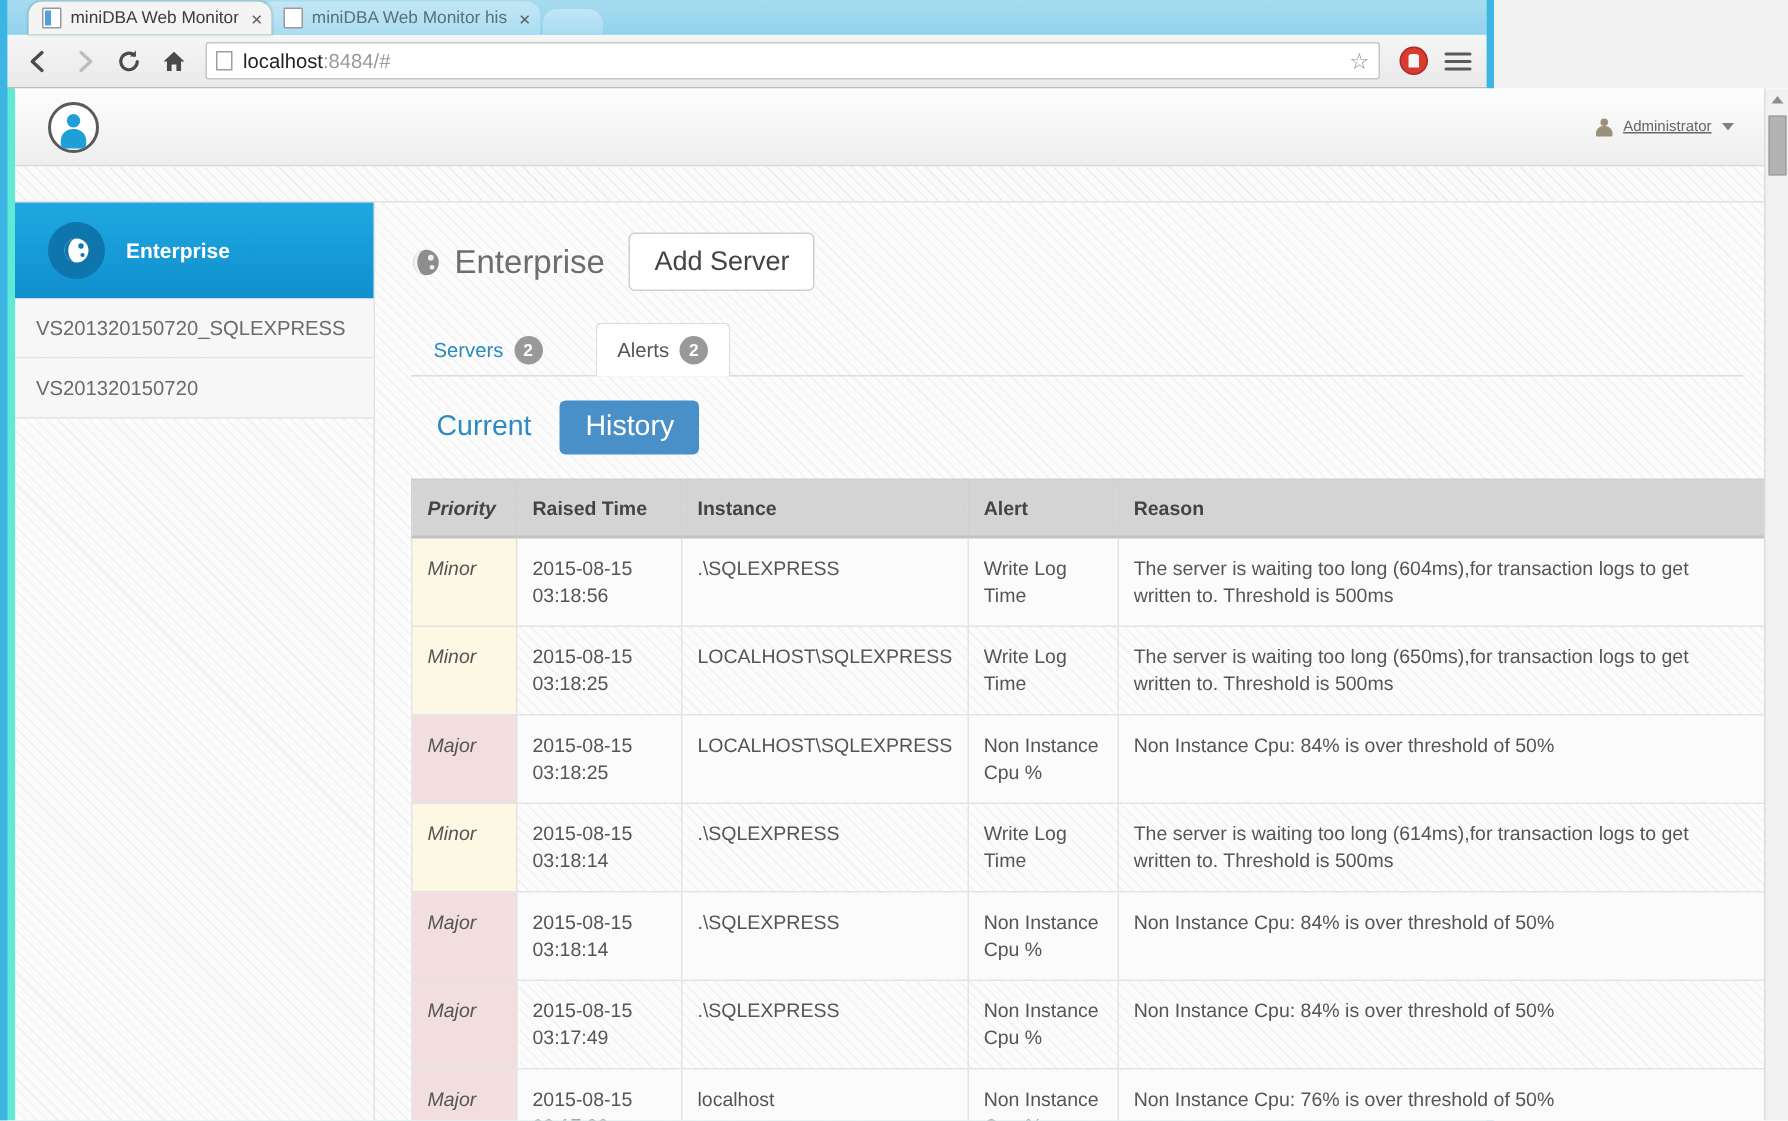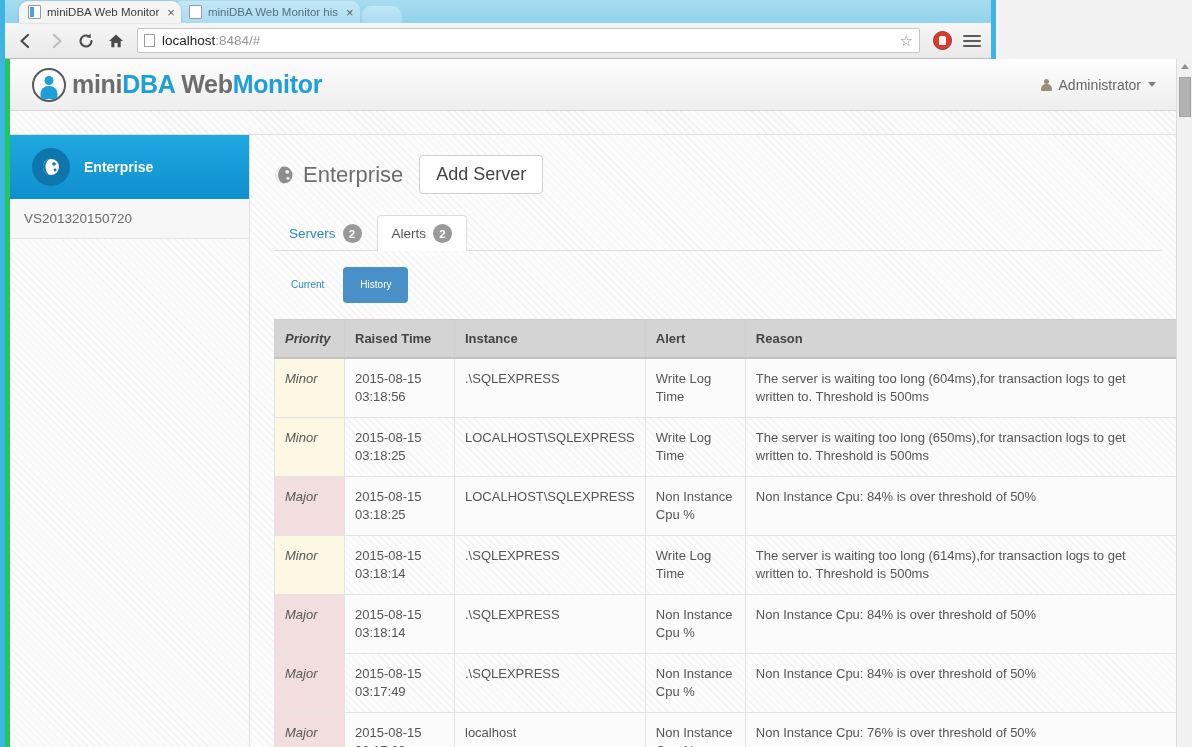--- a/index.html
+++ b/index.html
@@ -8,21 +8,21 @@
     width: 1192px; height: 747px;
     overflow: hidden;
     font-family: "Liberation Sans", sans-serif;
     background: #f2f2f2;
   }
 
   
   .browser {
     width: 996px; height: 747px;
     position: relative;
-    background: #22c55e;
+    background: #5eead4;
     border-left: 5px solid #3cb5e5;
     border-right: 5px solid #3cb5e5;
   }
   .tabstrip {
     height: 23px;
     background: linear-gradient(#a7dcf0, #92d3ec);
     position: relative;
     padding-left: 14px;
     display: flex;
     align-items: flex-end;
@@ -197,21 +197,21 @@
     width: 17px; height: 13px;
     border-radius: 8px 8px 3px 3px;
     background: #1f9fd8;
   }
   .logo-text { font-size: 25px; font-weight: bold; letter-spacing: -.3px; }
   .logo-text .g { color: #6d6d6d; }
   .logo-text .b { color: #1f9fd8; }
   .user-menu {
     margin-left: auto;
     display: flex; align-items: center; gap: 7px;
-    font-size: 14px; color: #666;
+    font-size: 10px; color: #666; text-decoration: underline;
   }
   .user-icon {
     width: 11px; height: 12px;
     position: relative;
   }
   .user-icon::before {
     content:""; position:absolute; left:3px; top:0; width:5px; height:5px;
     border-radius:50%; background:#9a8f78;
   }
   .user-icon::after {
@@ -299,20 +299,21 @@
     cursor: pointer;
   }
 
   
   .nav-tabs {
     display: flex;
     align-items: flex-end;
     border-bottom: 1px solid #dddddd;
     height: 37px;
     margin-bottom: 16px;
+    gap: 20px;
   }
   .nav-tab {
     display: flex; align-items: center; gap: 7px;
     padding: 8px 14px;
     font-size: 13.5px;
     color: #2c8bbf;
     border: 1px solid transparent;
     border-bottom: none;
     border-radius: 4px 4px 0 0;
     margin-bottom: -1px;
@@ -332,21 +333,21 @@
     border-radius: 10px;
     background: #999999;
     color: #ffffff;
     font-size: 11.5px;
     font-weight: bold;
   }
 
   .pills { display: flex; gap: 2px; margin-bottom: 16px; }
   .pill {
     padding: 10px 17px;
-    font-size: 10px;
+    font-size: 19px;
     color: #2c8bbf;
     border-radius: 4px;
     cursor: pointer;
     line-height: 16px;
   }
   .pill.active { background: #4a90c8; color: #ffffff; }
 
   
   .tbl-wrap { width: 904px; }
   table.alerts {
@@ -463,21 +464,20 @@
         <span></span>
     </div>
   </div>
 
   <div class="viewport">
     <div class="page">
 
       <div class="app-header">
         <div class="logo">
           <span class="logo-mark"></span>
-          <span class="logo-text"><span class="g">mini</span><span class="b">DBA</span><span class="g"> Web</span><span class="b">Monitor</span></span>
         </div>
         <div class="user-menu">
           <span class="user-icon"></span>
           <span>Administrator</span>
           <span class="caret-down"></span>
         </div>
       </div>
 
       <div class="hatch-strip"></div>
 
@@ -487,20 +487,23 @@
           <div class="side-item enterprise">
             <span class="globe-badge">
               <svg width="20" height="20" viewBox="0 0 20 20">
                 <circle cx="10" cy="10" r="8" fill="#ffffff"></circle>
                 <path d="M10 2 a8 8 0 0 0 0 16 a5.5 8 0 0 1 0 -16" fill="#0e76ad"></path>
                 <circle cx="13" cy="7" r="1.8" fill="#0e76ad"></circle>
                 <circle cx="14" cy="13" r="1.4" fill="#0e76ad"></circle>
               </svg>
             </span>
             <span>Enterprise</span>
+          </div>
+          <div class="side-item">
+            <span>VS201320150720_SQLEXPRESS</span>
           </div>
           <div class="side-item">
             <span>VS201320150720</span>
           </div>
         </div>
 
         <div class="content">
 
           <div class="page-title-row">
             <h1 class="page-title">

